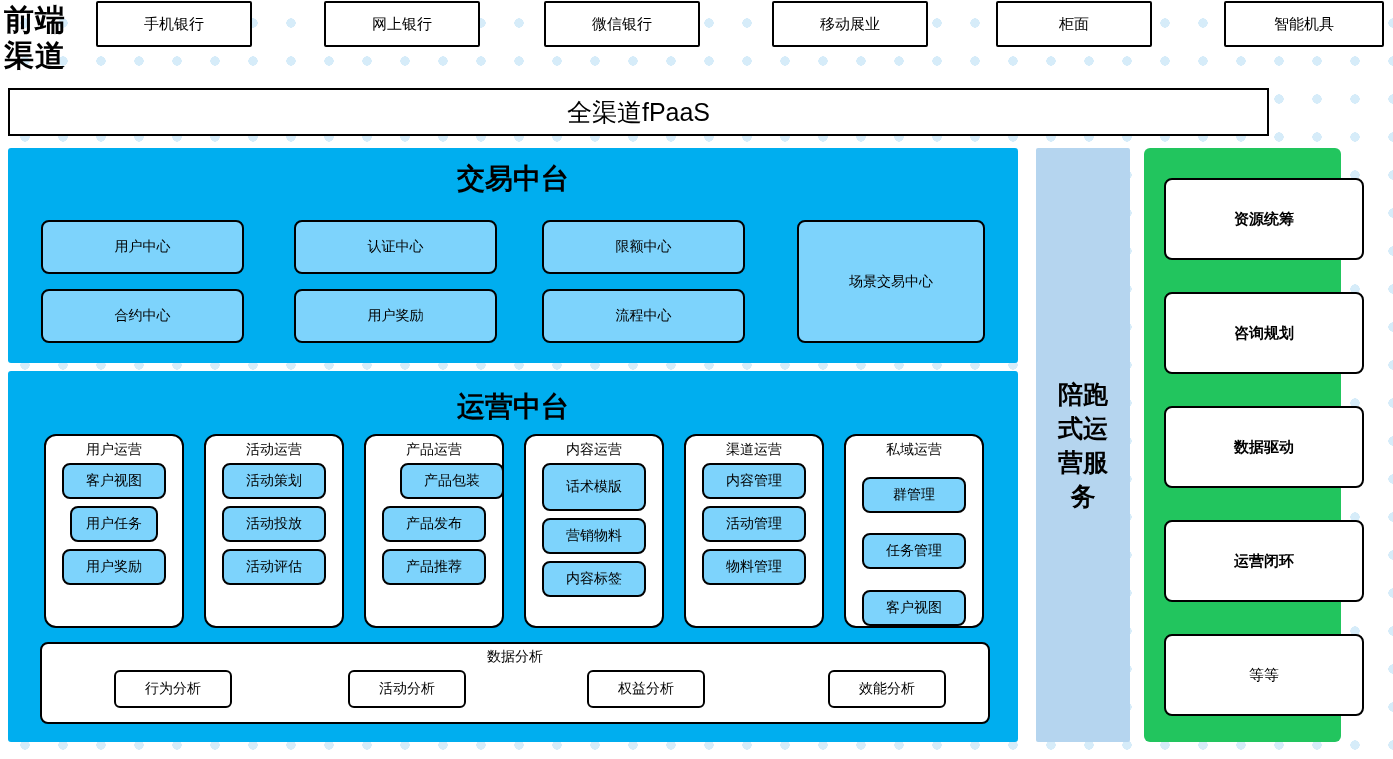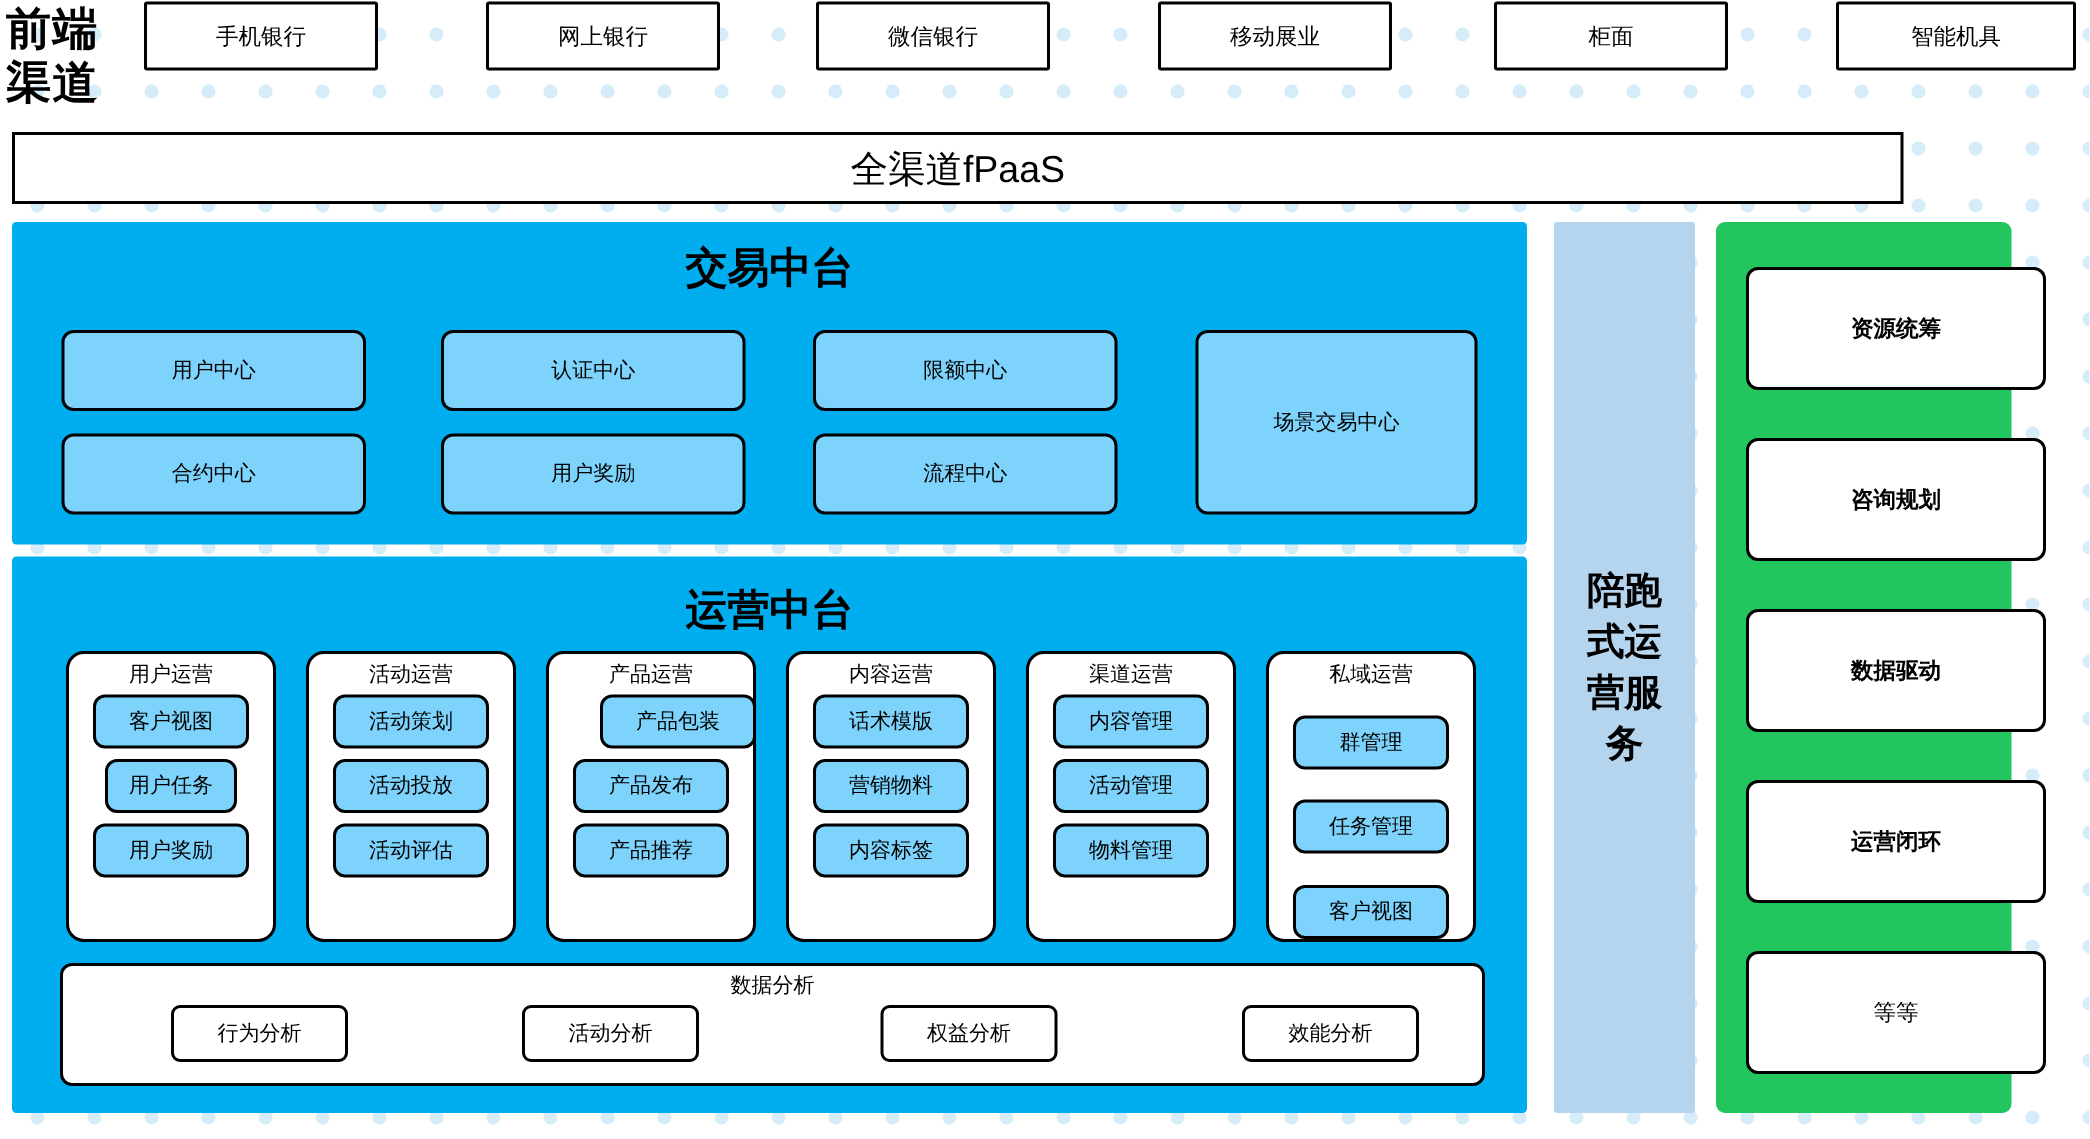--- a/index.html
+++ b/index.html
@@ -165,21 +165,21 @@
 
     <div class="group" style="left:356px;top:63px;width:140px;height:194px;">
       <div class="group-title">产品运营</div>
       <div class="wbox" style="width:104px;height:36px;margin-bottom:7px;margin-left:36px;">产品包装</div>
       <div class="wbox" style="width:104px;height:36px;margin-bottom:7px;">产品发布</div>
       <div class="wbox" style="width:104px;height:36px;">产品推荐</div>
     </div>
 
     <div class="group" style="left:516px;top:63px;width:140px;height:194px;">
       <div class="group-title">内容运营</div>
-      <div class="wbox" style="width:104px;height:36px;margin-bottom:7px;">话术模版</div>
+      <div class="wbox" style="width:104px;height:48px;margin-bottom:7px;">话术模版</div>
       <div class="wbox" style="width:104px;height:36px;margin-bottom:7px;">营销物料</div>
       <div class="wbox" style="width:104px;height:36px;">内容标签</div>
     </div>
 
     <div class="group" style="left:676px;top:63px;width:140px;height:194px;">
       <div class="group-title">渠道运营</div>
       <div class="wbox" style="width:104px;height:36px;margin-bottom:7px;">内容管理</div>
       <div class="wbox" style="width:104px;height:36px;margin-bottom:7px;">活动管理</div>
       <div class="wbox" style="width:104px;height:36px;">物料管理</div>
     </div>

